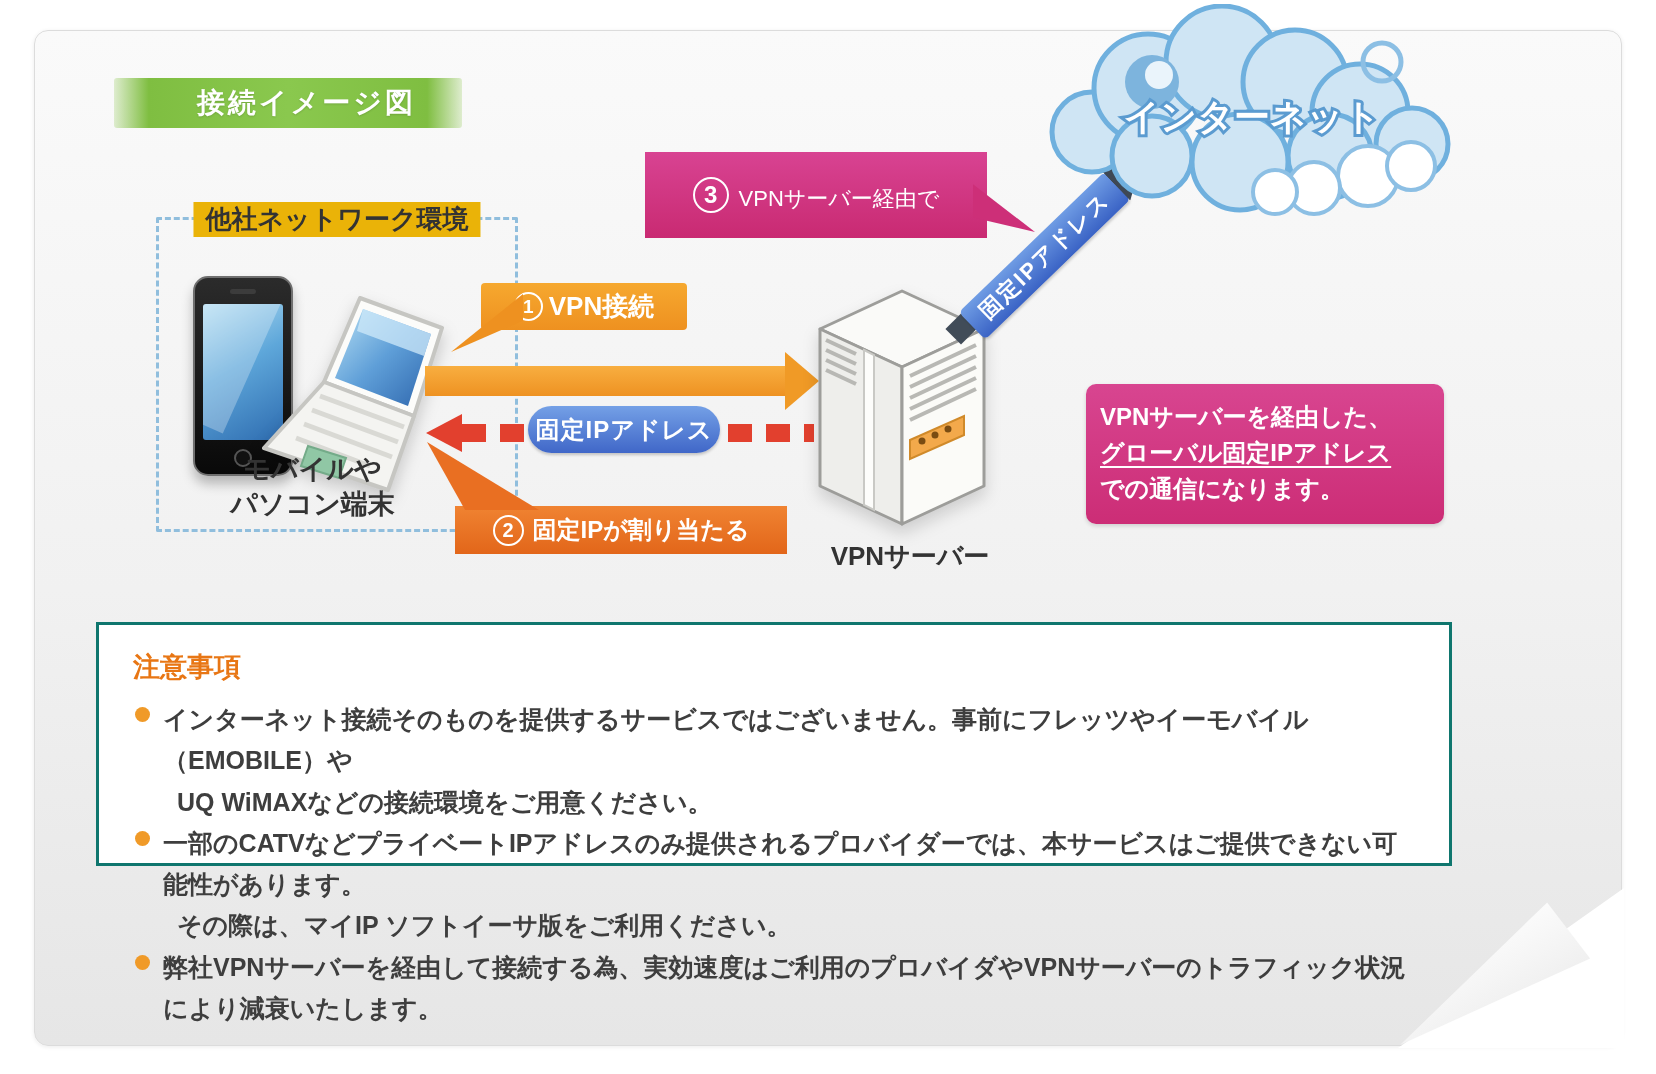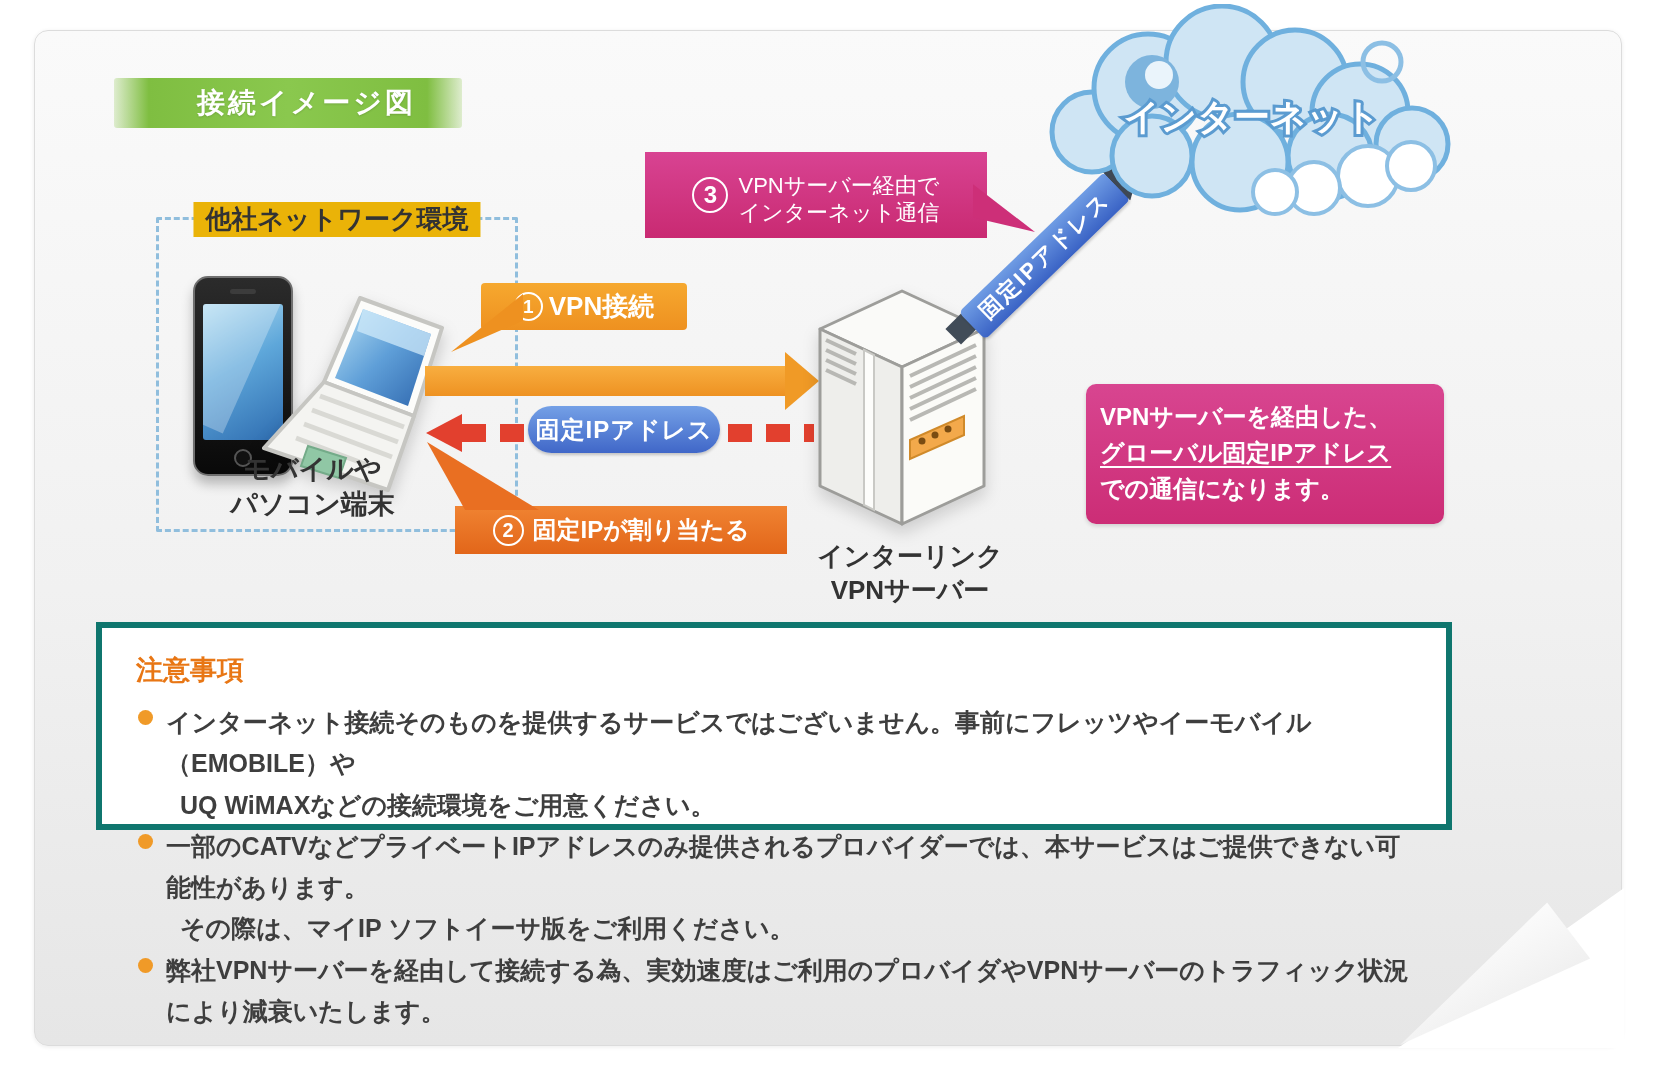--- a/index.html
+++ b/index.html
@@ -266,23 +266,23 @@
     z-index: 3;
   }
   .info-box .u {
     text-decoration: underline;
     text-underline-offset: 5px;
   }
   
   .notes {
     position: absolute;
     left: 96px; top: 622px;
-    width: 1356px; height: 208px;
+    width: 1356px; height: 244px;
     background: #ffffff;
-    border: 6px solid #0f766e;
+    border: 3px solid #0f766e;
     z-index: 2;
   }
   .notes-title {
     margin: 24px 0 14px 34px;
     color: #e87614; font-size: 27px; font-weight: bold;
   }
   .notes-list { margin: 0 36px 0 36px; }
   .note-item {
     position: relative;
     padding-left: 28px;
@@ -378,21 +378,20 @@
     <div class="tail"></div>
     <span class="circled-num">2</span>
     <span>固定IPが割り当たる</span>
   </div>
 
   <div class="callout3">
     <div class="tail"></div>
     <span class="circled-num">3</span>
     <div class="lines">
       <div>VPNサーバー経由で</div>
-      <div>インターネット通信</div>
     </div>
   </div>
 
   <svg class="server" width="180" height="245" viewBox="0 0 180 245">
     <polygon points="90,3 172,41 90,79 8,41" fill="#fafaf8" stroke="#9d9d9a" stroke-width="3" stroke-linejoin="round"></polygon>
     <polygon points="8,41 90,79 90,236 8,198" fill="#eeeeeb" stroke="#9d9d9a" stroke-width="3" stroke-linejoin="round"></polygon>
     <polygon points="90,79 172,41 172,198 90,236" fill="#fbfbf8" stroke="#9d9d9a" stroke-width="3" stroke-linejoin="round"></polygon>
     <g stroke="#b8b8b4" stroke-width="4">
       <line x1="14" y1="52" x2="44" y2="66"></line>
       <line x1="14" y1="62" x2="44" y2="76"></line>
@@ -405,21 +404,20 @@
       <line x1="98" y1="132" x2="164" y2="101"></line>
     </g>
     <polygon points="52,62 62,67 62,222 52,217" fill="#fdfdfb" stroke="#c9c9c5" stroke-width="2"></polygon>
     <polygon points="98,152 152,128 152,147 98,171" fill="#f3a94b" stroke="#d08a2a" stroke-width="2"></polygon>
     <circle cx="110" cy="153" r="3.5" fill="#7a4c12"></circle>
     <circle cx="123" cy="147" r="3.5" fill="#7a4c12"></circle>
     <circle cx="136" cy="141" r="3.5" fill="#7a4c12"></circle>
   </svg>
 
   <div class="server-label">
-    <div>インターリンク</div>
     <div>VPNサーバー</div>
   </div>
 
   <div class="connector-square"></div>
   <div class="band-diagonal">
     <span>固定IPアドレス</span>
   </div>
   <div class="band-arrowhead"></div>
 
   <svg class="cloud" width="440" height="215" viewBox="0 0 440 215">

